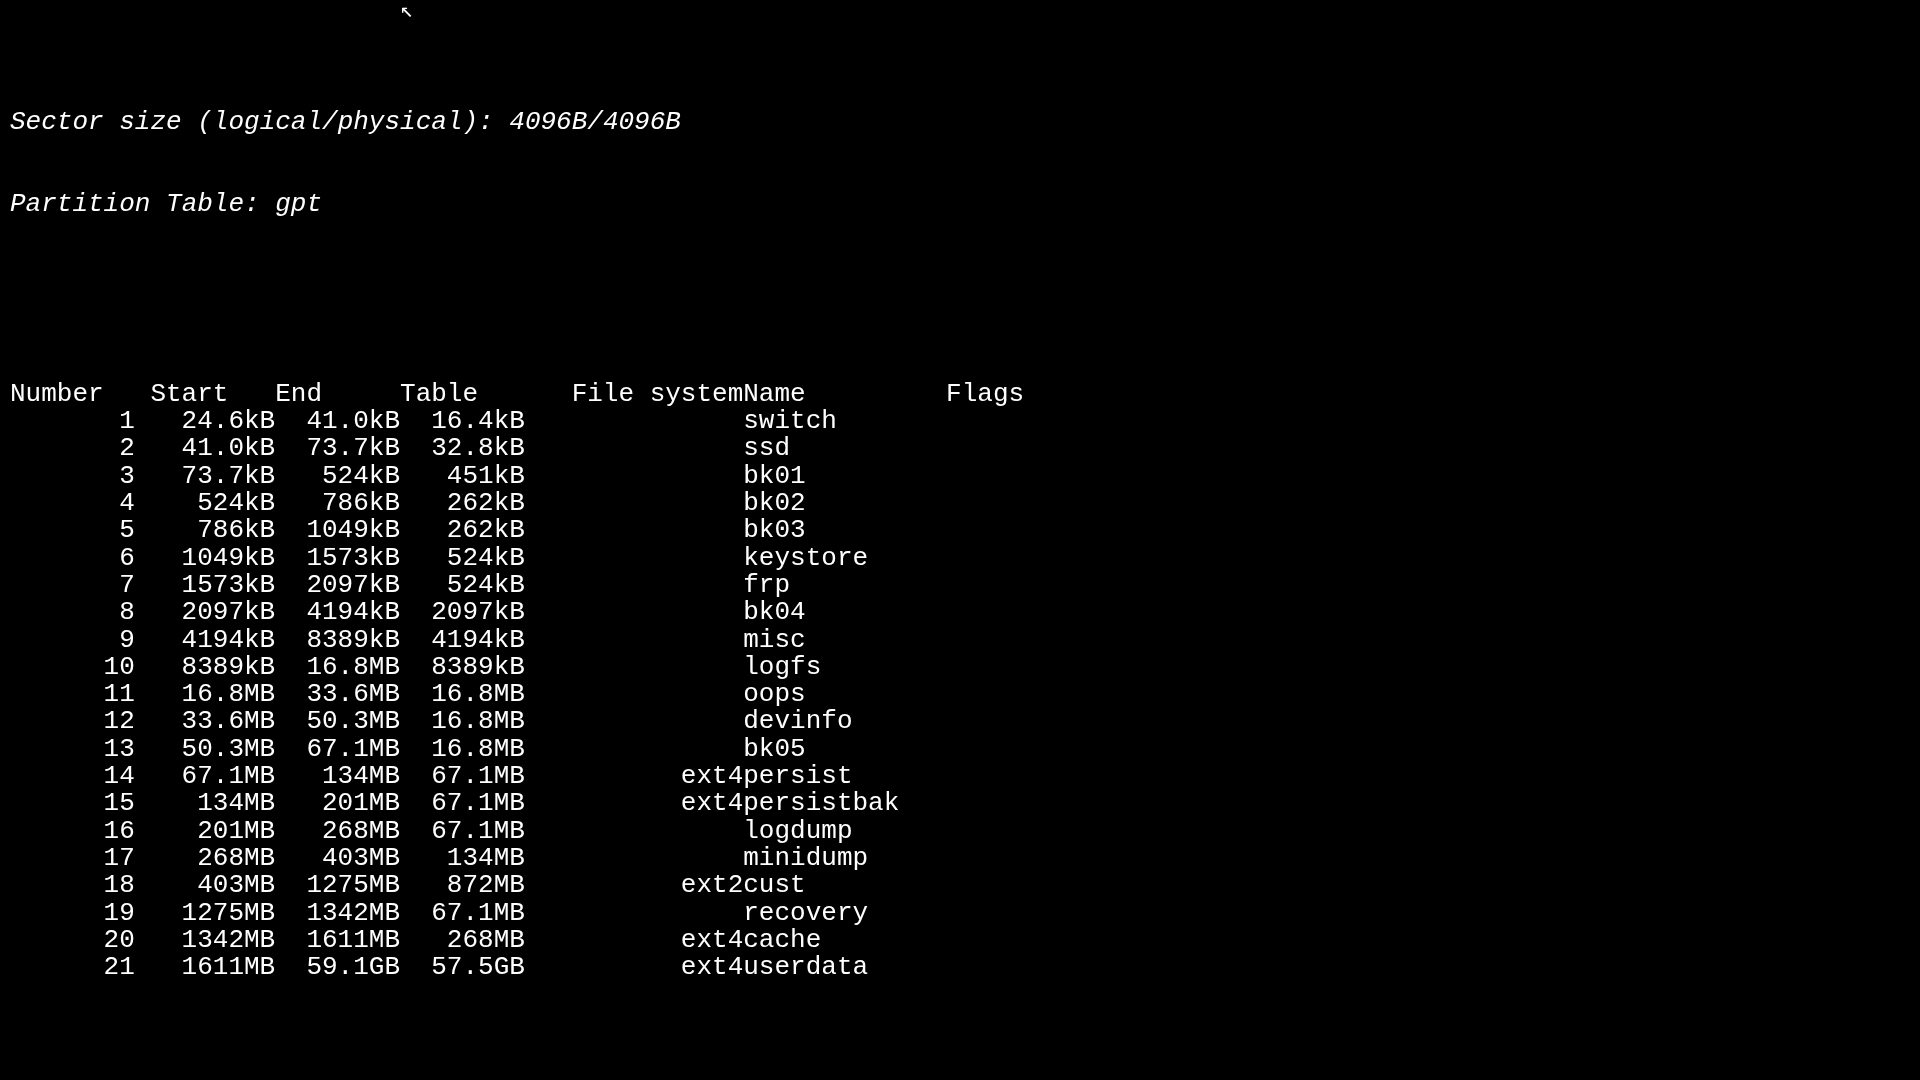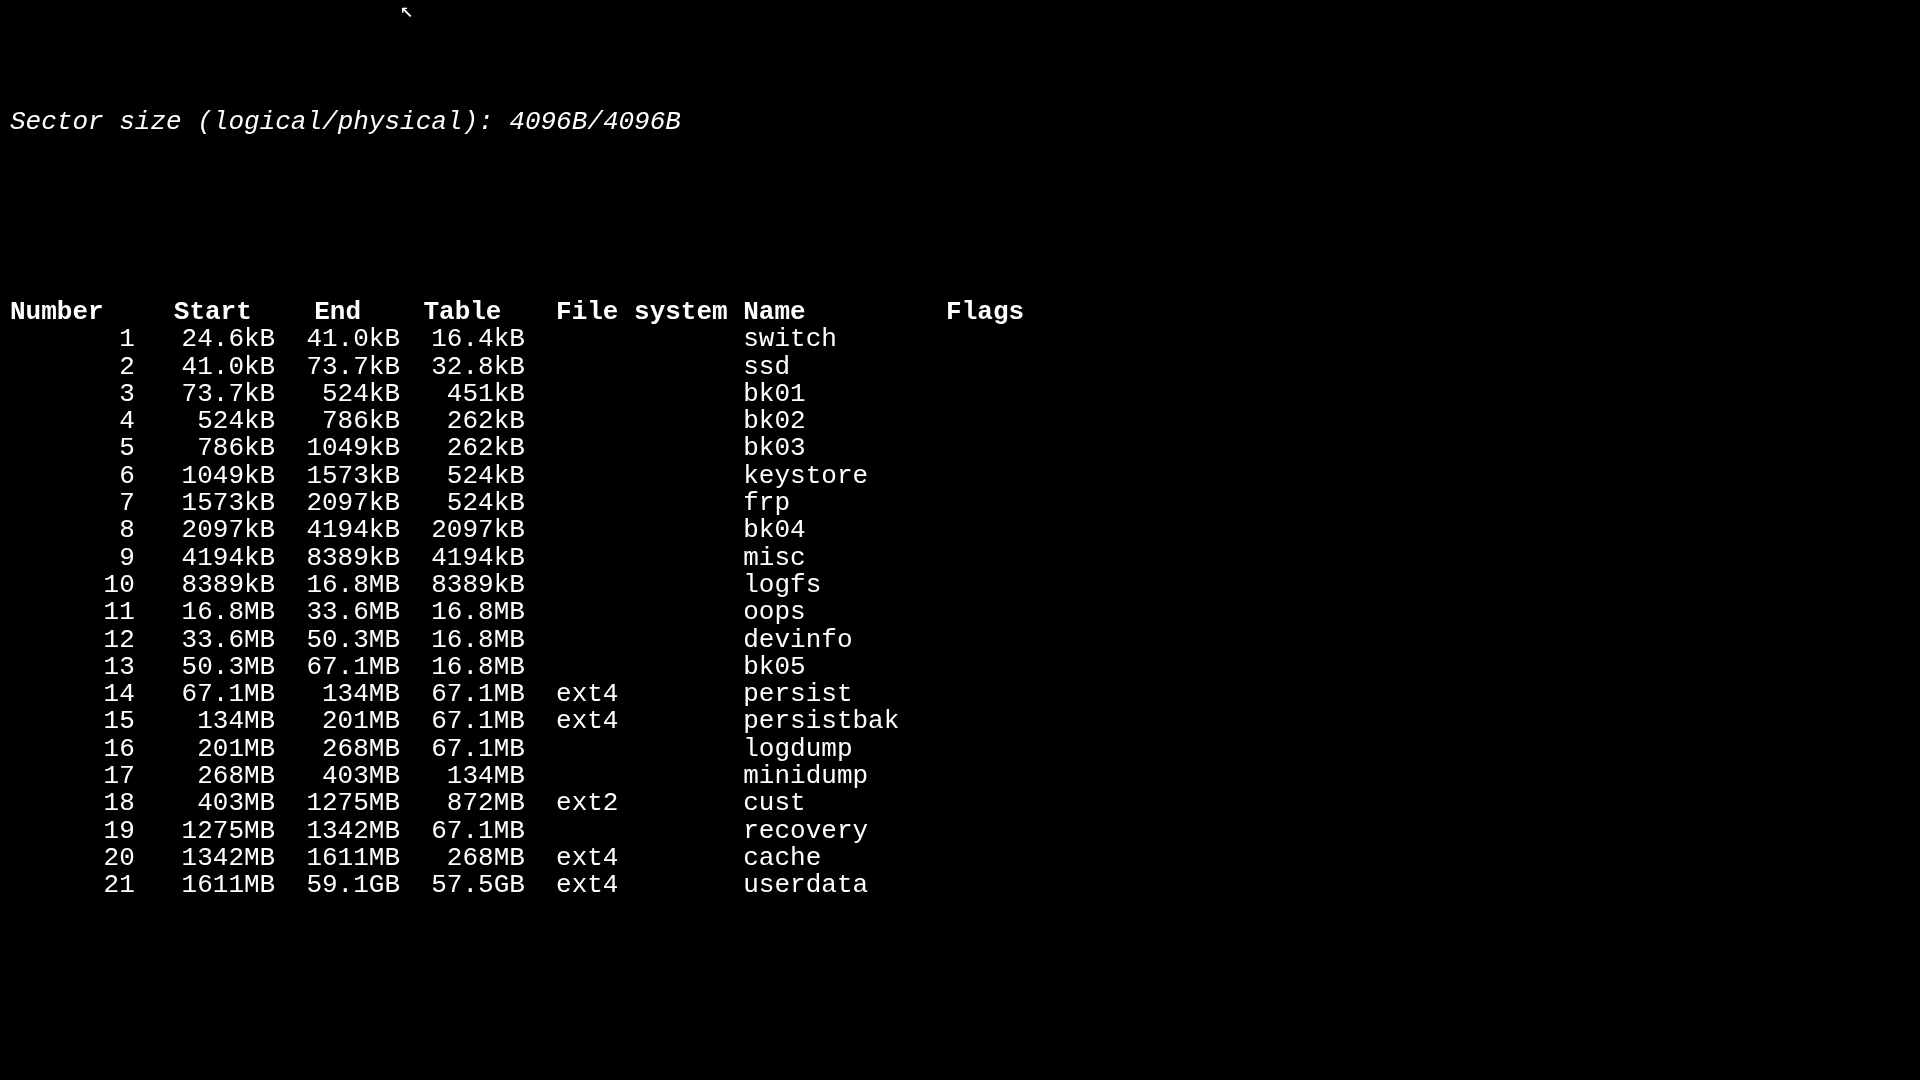--- a/index.html
+++ b/index.html
@@ -28,47 +28,48 @@
   }
   td {
     padding: 0;
     vertical-align: top;
   }
   
   .col-number { width: 8ch; text-align: right; padding-right: 0; }
   .col-start  { width: 8ch; text-align: right; }
   .col-end    { width: 8ch; text-align: right; }
   .col-size   { width: 8ch; text-align: right; }
-  .col-fs     { width: 12ch; text-align: left; padding-left: 2ch; }
+  .col-fs     { width: 12ch; text-align: right; padding-left: 2ch; }
   .col-name   { width: 13ch; text-align: left; }
   .col-flags  { text-align: center; }
   
-  thead td { font-weight: bold; }
+  thead td { font-weight: normal; }
   thead .col-number { text-align: left; }
   thead .col-start,
   thead .col-end,
-  thead .col-size { text-align: center; padding-left: 0; }
+  thead .col-size { text-align: left; padding-left: 0; }
   thead .col-fs { padding-left: 2ch; }
   tbody .col-number { padding-right: 1ch; }
   @keyframes blink { 50% { opacity: 0; } }
   .mouse-pointer {
     position: absolute;
     top: 0px;
     left: 400px;
     font-size: 22px;
     color: #fff;
     pointer-events: none;
   }
 </style>
 </head>
 <body>
 
 <div class="terminal">
   <div class="header-lines">
     <span>Sector size (logical/physical): 4096B/4096B</span>
+    <span>Partition Table: gpt</span>
   </div>
 
   <table>
     <thead>
       <tr>
         <td class="col-number">Number</td>
         <td class="col-start">Start</td>
         <td class="col-end">End</td>
         <td class="col-size">Table</td>
         <td class="col-fs">File system</td>

